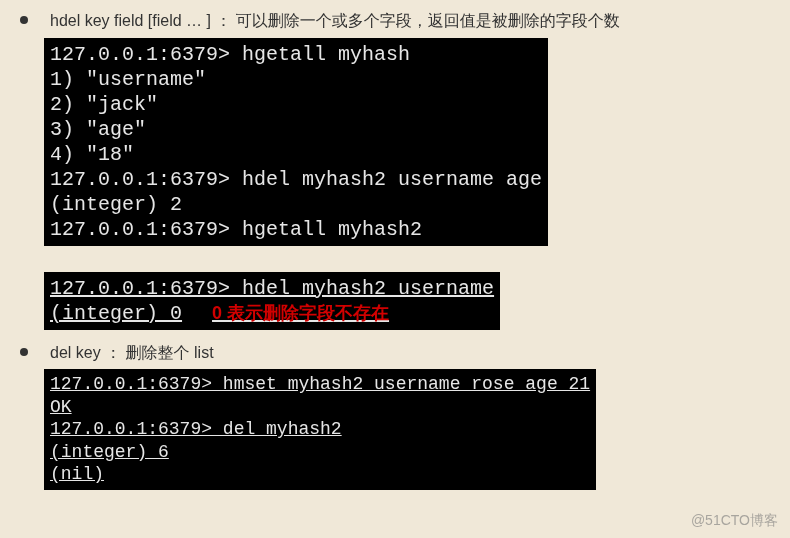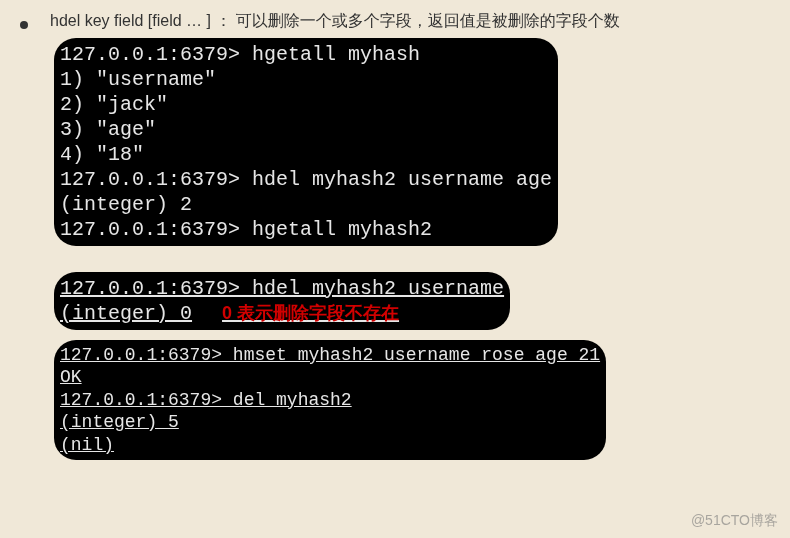--- a/index.html
+++ b/index.html
@@ -12,21 +12,21 @@
     width: 790px;
     height: 538px;
     position: relative;
     overflow: hidden;
   }
   .content {
     padding: 8px 20px 0 20px;
   }
   .bullet-row {
     display: flex;
-    align-items: center;
+    align-items: flex-start;
     margin-bottom: 4px;
   }
   .bullet {
     width: 8px;
     height: 8px;
     background: #333;
     border-radius: 50%;
     margin-top: 8px;
     margin-right: 22px;
     flex: 0 0 auto;
@@ -34,24 +34,23 @@
   .bullet-text {
     line-height: 1.6;
   }
   .terminal {
     background: #000;
     color: #e6e6e6;
     font-family: "Courier New", monospace;
     font-size: 20px;
     line-height: 1.25;
     padding: 4px 6px;
-    margin-left: 34px;
+    margin-left: 24px;
     display: inline-block;
     max-width: 570px;
-    border-radius: 22px;
   }
   .terminal-wide {
     max-width: 590px;
     text-decoration: underline;
   }
   .terminal-line {
     white-space: pre;
   }
   .annotation {
     color: #d20000;
@@ -94,24 +93,28 @@
 
   <div class="gap"></div>
 
   <div class="terminal terminal-wide">
     <div class="terminal-line">127.0.0.1:6379&gt; hdel myhash2 username</div>
     <div class="terminal-line"><span>(integer) 0</span><span class="annotation">0 表示删除字段不存在</span></div>
   </div>
 
   <div style="height:10px;"></div>
 
+  <div class="bullet-row">
+    <div class="bullet"></div>
+    <div class="bullet-text">del key ： 删除整个 list</div>
+  </div>
 
   <div class="terminal terminal-wide" style="font-size:18px;">
     <div class="terminal-line">127.0.0.1:6379&gt; hmset myhash2 username rose age 21</div>
     <div class="terminal-line">OK</div>
     <div class="terminal-line">127.0.0.1:6379&gt; del myhash2</div>
-    <div class="terminal-line">(integer) 5</div>
+    <div class="terminal-line">(integer) 6</div>
     <div class="terminal-line">(nil)</div>
   </div>
 
 </div>
 
 <div class="watermark">@51CTO博客</div>
 
 </body></html>

